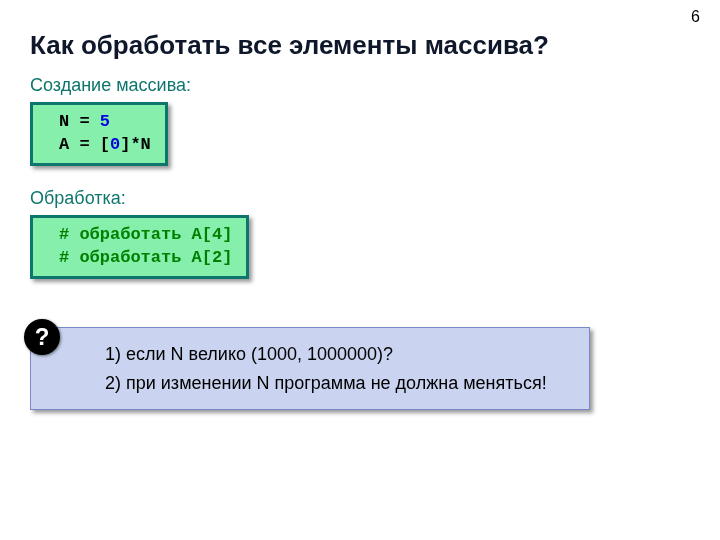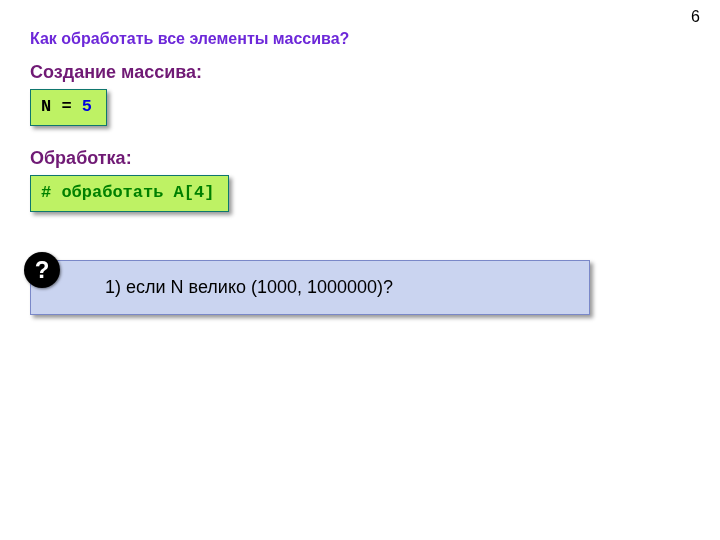--- a/index.html
+++ b/index.html
@@ -12,38 +12,37 @@
     padding: 20px 30px;
   }
   .page-num {
     position: absolute;
     top: 8px;
     right: 20px;
     font-size: 16px;
     color: #000;
   }
   .title {
-    font-size: 16px;
+    font-size: 26px;
     font-weight: bold;
-    color: #6d28d9;
+    color: #0f172a;
     margin-top: 10px;
     margin-bottom: 14px;
   }
   .section-label {
-    color: #701a75;
+    color: #0f766e;
     font-size: 18px;
     margin-bottom: 6px;
-    font-weight: bold;
   }
   .code-box {
     display: inline-block;
-    background: #bef264;
-    border: 1px solid #0f766e;
+    background: #86efac;
+    border: 3px solid #0f766e;
     box-shadow: 3px 3px 4px rgba(0,0,0,0.4);
-    padding: 6px 14px 6px 10px;
+    padding: 6px 14px 6px 26px;
     font-family: "Courier New", monospace;
     font-weight: bold;
     font-size: 17px;
     line-height: 1.35;
     margin-bottom: 18px;
   }
   .code-box .blue { color: #0000e0; }
   .code-box .green { color: #008000; }
   .note-wrap {
     position: relative;
@@ -85,33 +84,36 @@
 
 
 <div class="page-num">6</div>
 
 <div class="title">Как обработать все элементы массива?</div>
 
 <div class="section-label">Создание массива:</div>
 
 <div class="code-box">
   <div><span>N = </span><span class="blue">5</span></div>
+  <div><span>A = [</span><span class="blue">0</span><span>]*N</span></div>
 </div>
 
 <div class="spacer"></div>
 
 <div class="section-label">Обработка:</div>
 
 <div class="code-box">
   <div class="green"># обработать A[4]</div>
+  <div class="green"># обработать A[2]</div>
 </div>
 
 <div class="note-wrap">
   <div class="q-badge">
     <span>?</span>
   </div>
   <div class="note-box">
     <div>1) если N велико (1000, 1000000)?</div>
+    <div>2) при изменении N программа не должна меняться!</div>
   </div>
 </div>
 
 
 
 
 </body></html>

